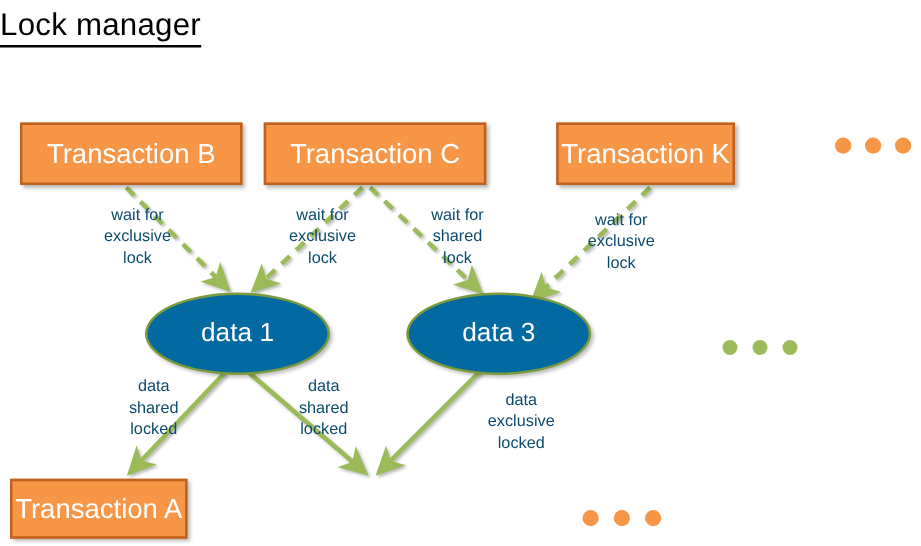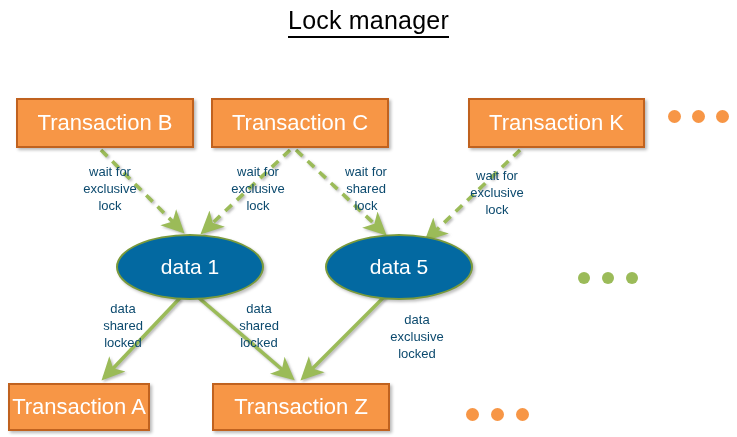--- a/index.html
+++ b/index.html
@@ -26,21 +26,21 @@
     height: 437px;
     pointer-events: none;
   }
 
   
   .title {
     position: absolute;
     left: 0;
     top: 6px;
     width: 737px;
-    text-align: center;
+    text-align: left;
     font-size: 25px;
     color: #000000;
     letter-spacing: 0.2px;
   }
   .title span {
     border-bottom: 2px solid #000000;
     padding-bottom: 2px;
   }
 
   
@@ -129,36 +129,33 @@
       <line x1="385" y1="296" x2="303" y2="378"></line>
     </g>
   </svg>
 
   <div class="txn-box" style="left:16px; top:98px; width:178px; height:50px;">
     <span>Transaction B</span>
   </div>
   <div class="txn-box" style="left:211px; top:98px; width:178px; height:50px;">
     <span>Transaction C</span>
   </div>
-  <div class="txn-box" style="left:468px; top:98px; width:177px; height:50px;">
+  <div class="txn-box" style="left:445px; top:98px; width:143px; height:50px;">
     <span>Transaction K</span>
   </div>
 
   <div class="data-node" style="left:116px; top:234px; width:148px; height:66px;">
     <span>data 1</span>
   </div>
   <div class="data-node" style="left:325px; top:234px; width:148px; height:66px;">
-    <span>data 5</span>
+    <span>data 3</span>
   </div>
 
   <div class="txn-box" style="left:8px; top:383px; width:142px; height:48px;">
     <span>Transaction A</span>
-  </div>
-  <div class="txn-box" style="left:212px; top:383px; width:178px; height:48px;">
-    <span>Transaction Z</span>
   </div>
 
   <div class="edge-label" style="left:66px; top:163px; width:88px;">
     <span>wait for</span>
     <span>exclusive</span>
     <span>lock</span>
   </div>
   <div class="edge-label" style="left:214px; top:163px; width:88px;">
     <span>wait for</span>
     <span>exclusive</span>

